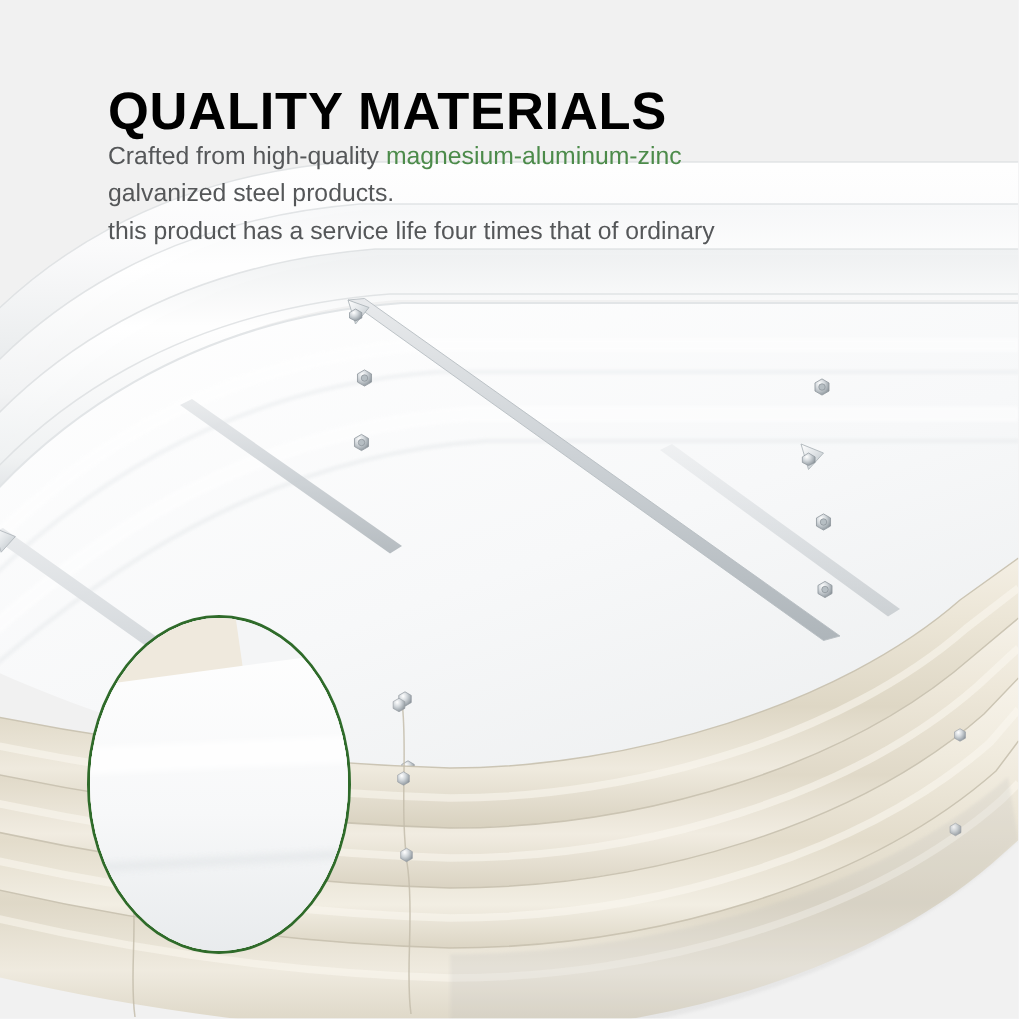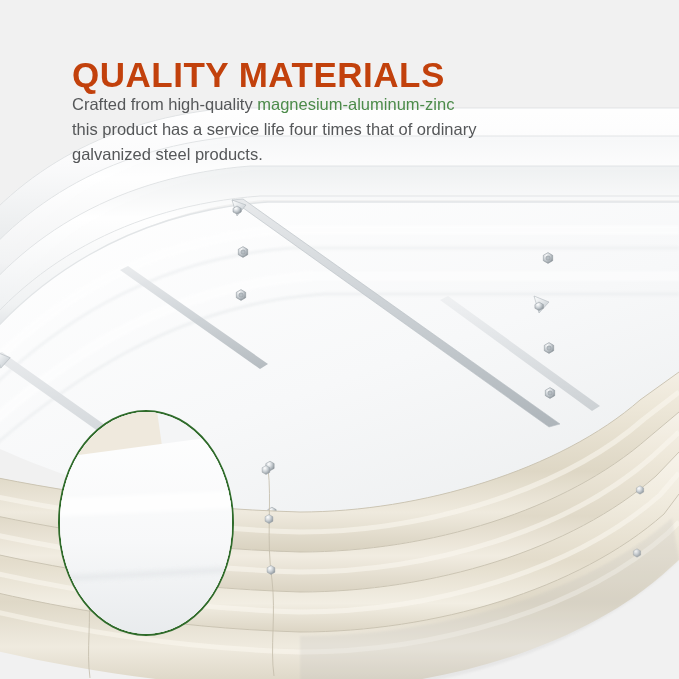--- a/index.html
+++ b/index.html
@@ -20,21 +20,21 @@
   .photo{position:absolute;inset:0;overflow:hidden;}
   .photo svg{position:absolute;inset:0;width:679px;height:679px;display:block;}
 
   
   .headline{
     position:absolute;
     left:72px; top:32px;
     font-size:35px;
     font-weight:bold;
     letter-spacing:0.5px;
-    color:#c2410c;
+    color:#000000;
     font-family:"Liberation Sans", sans-serif;
     white-space:nowrap;
     z-index:40;
   }
   .body-copy{
     position:absolute;
     left:72px; top:92px;
     width:560px;
     font-size:16.5px;
     line-height:25px;
@@ -418,17 +418,17 @@
           <path d="M -20,-16 L -5,-25" stroke="#ffffff" stroke-width="3.6" opacity="0.85" fill="none"></path>
         </g>
       </svg>
     </div>
   </div>
 
   <h1 class="headline">QUALITY MATERIALS</h1>
 
   <div class="body-copy">
     <div class="line"><span>Crafted from high-quality </span><span class="hl-green">magnesium-aluminum-zinc</span></div>
+    <div class="line">galvanized steel products.</div>
     <div class="line">this product has a service life four times that of ordinary</div>
-    <div class="line">galvanized steel products.</div>
   </div>
 
 </div>
 
 </body></html>

